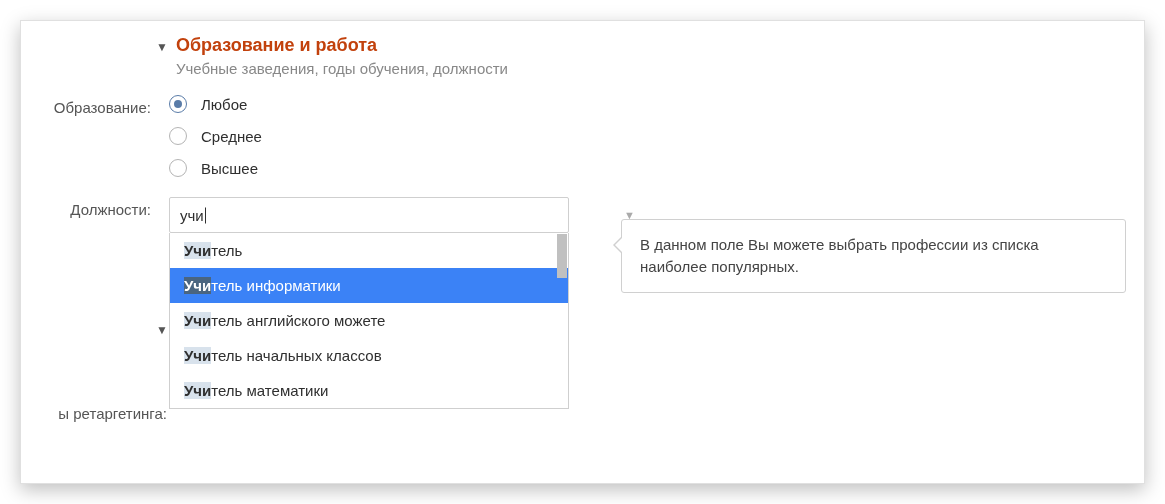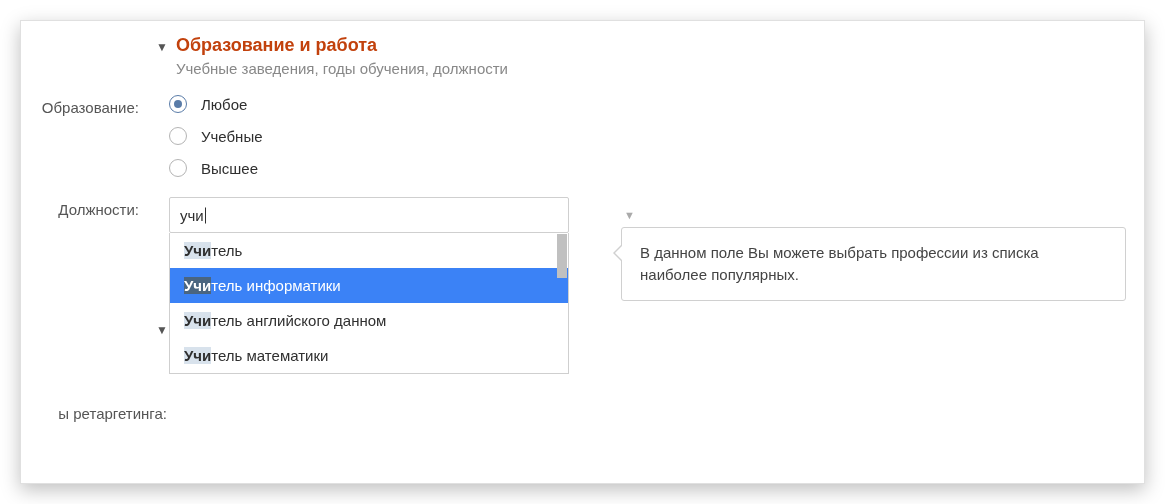--- a/index.html
+++ b/index.html
@@ -48,21 +48,21 @@
     align-items: flex-start;
     padding-left: 0;
     margin-bottom: 6px;
   }
   .form-label {
     width: 148px;
     text-align: right;
     font-size: 15px;
     color: #555;
     padding-top: 4px;
-    padding-right: 30px;
+    padding-right: 18px;
   }
   .form-body {
     flex: 0 0 auto;
   }
   .radio-item {
     display: flex;
     align-items: center;
     margin-bottom: 14px;
     cursor: pointer;
   }
@@ -167,21 +167,21 @@
     font-weight: 600;
   }
   .dropdown-item.selected .match {
     background: #4a6580;
     color: #fff;
     font-weight: 600;
   }
   .tooltip {
     position: absolute;
     left: 600px;
-    top: 206px;
+    top: 198px;
     width: 505px;
     background: #fff;
     border: 1px solid #d0d0d0;
     border-radius: 3px;
     padding: 14px 18px;
     font-size: 15px;
     color: #444;
     line-height: 1.45;
   }
   .tooltip::before {
@@ -249,21 +249,21 @@
       <div class="form-label">Образование:</div>
       <div class="form-body">
         <div class="radio-item">
           <span class="radio-circle checked">
               <span class="radio-dot"></span>
             </span>
           <span class="radio-label">Любое</span>
         </div>
         <div class="radio-item">
           <span class="radio-circle"></span>
-          <span class="radio-label">Учебные</span>
+          <span class="radio-label">Среднее</span>
         </div>
         <div class="radio-item">
           <span class="radio-circle"></span>
           <span class="radio-label">Высшее</span>
         </div>
       </div>
     </div>
 
     <div class="form-row" style="">
       <div class="form-label">Должности:</div>
@@ -278,21 +278,24 @@
 
           <div class="dropdown">
             <div class="dropdown-scrollbar"></div>
             <div class="dropdown-item">
               <span class="match">Учи</span><span>тель</span>
             </div>
             <div class="dropdown-item selected">
               <span class="match">Учи</span><span>тель информатики</span>
             </div>
             <div class="dropdown-item">
-              <span class="match">Учи</span><span>тель английского данном</span>
+              <span class="match">Учи</span><span>тель английского можете</span>
+            </div>
+            <div class="dropdown-item">
+              <span class="match">Учи</span><span>тель начальных классов</span>
             </div>
             <div class="dropdown-item">
               <span class="match">Учи</span><span>тель математики</span>
             </div>
           </div>
         </div>
       </div>
     </div>
 
     <span class="lower-collapse">▼</span>

